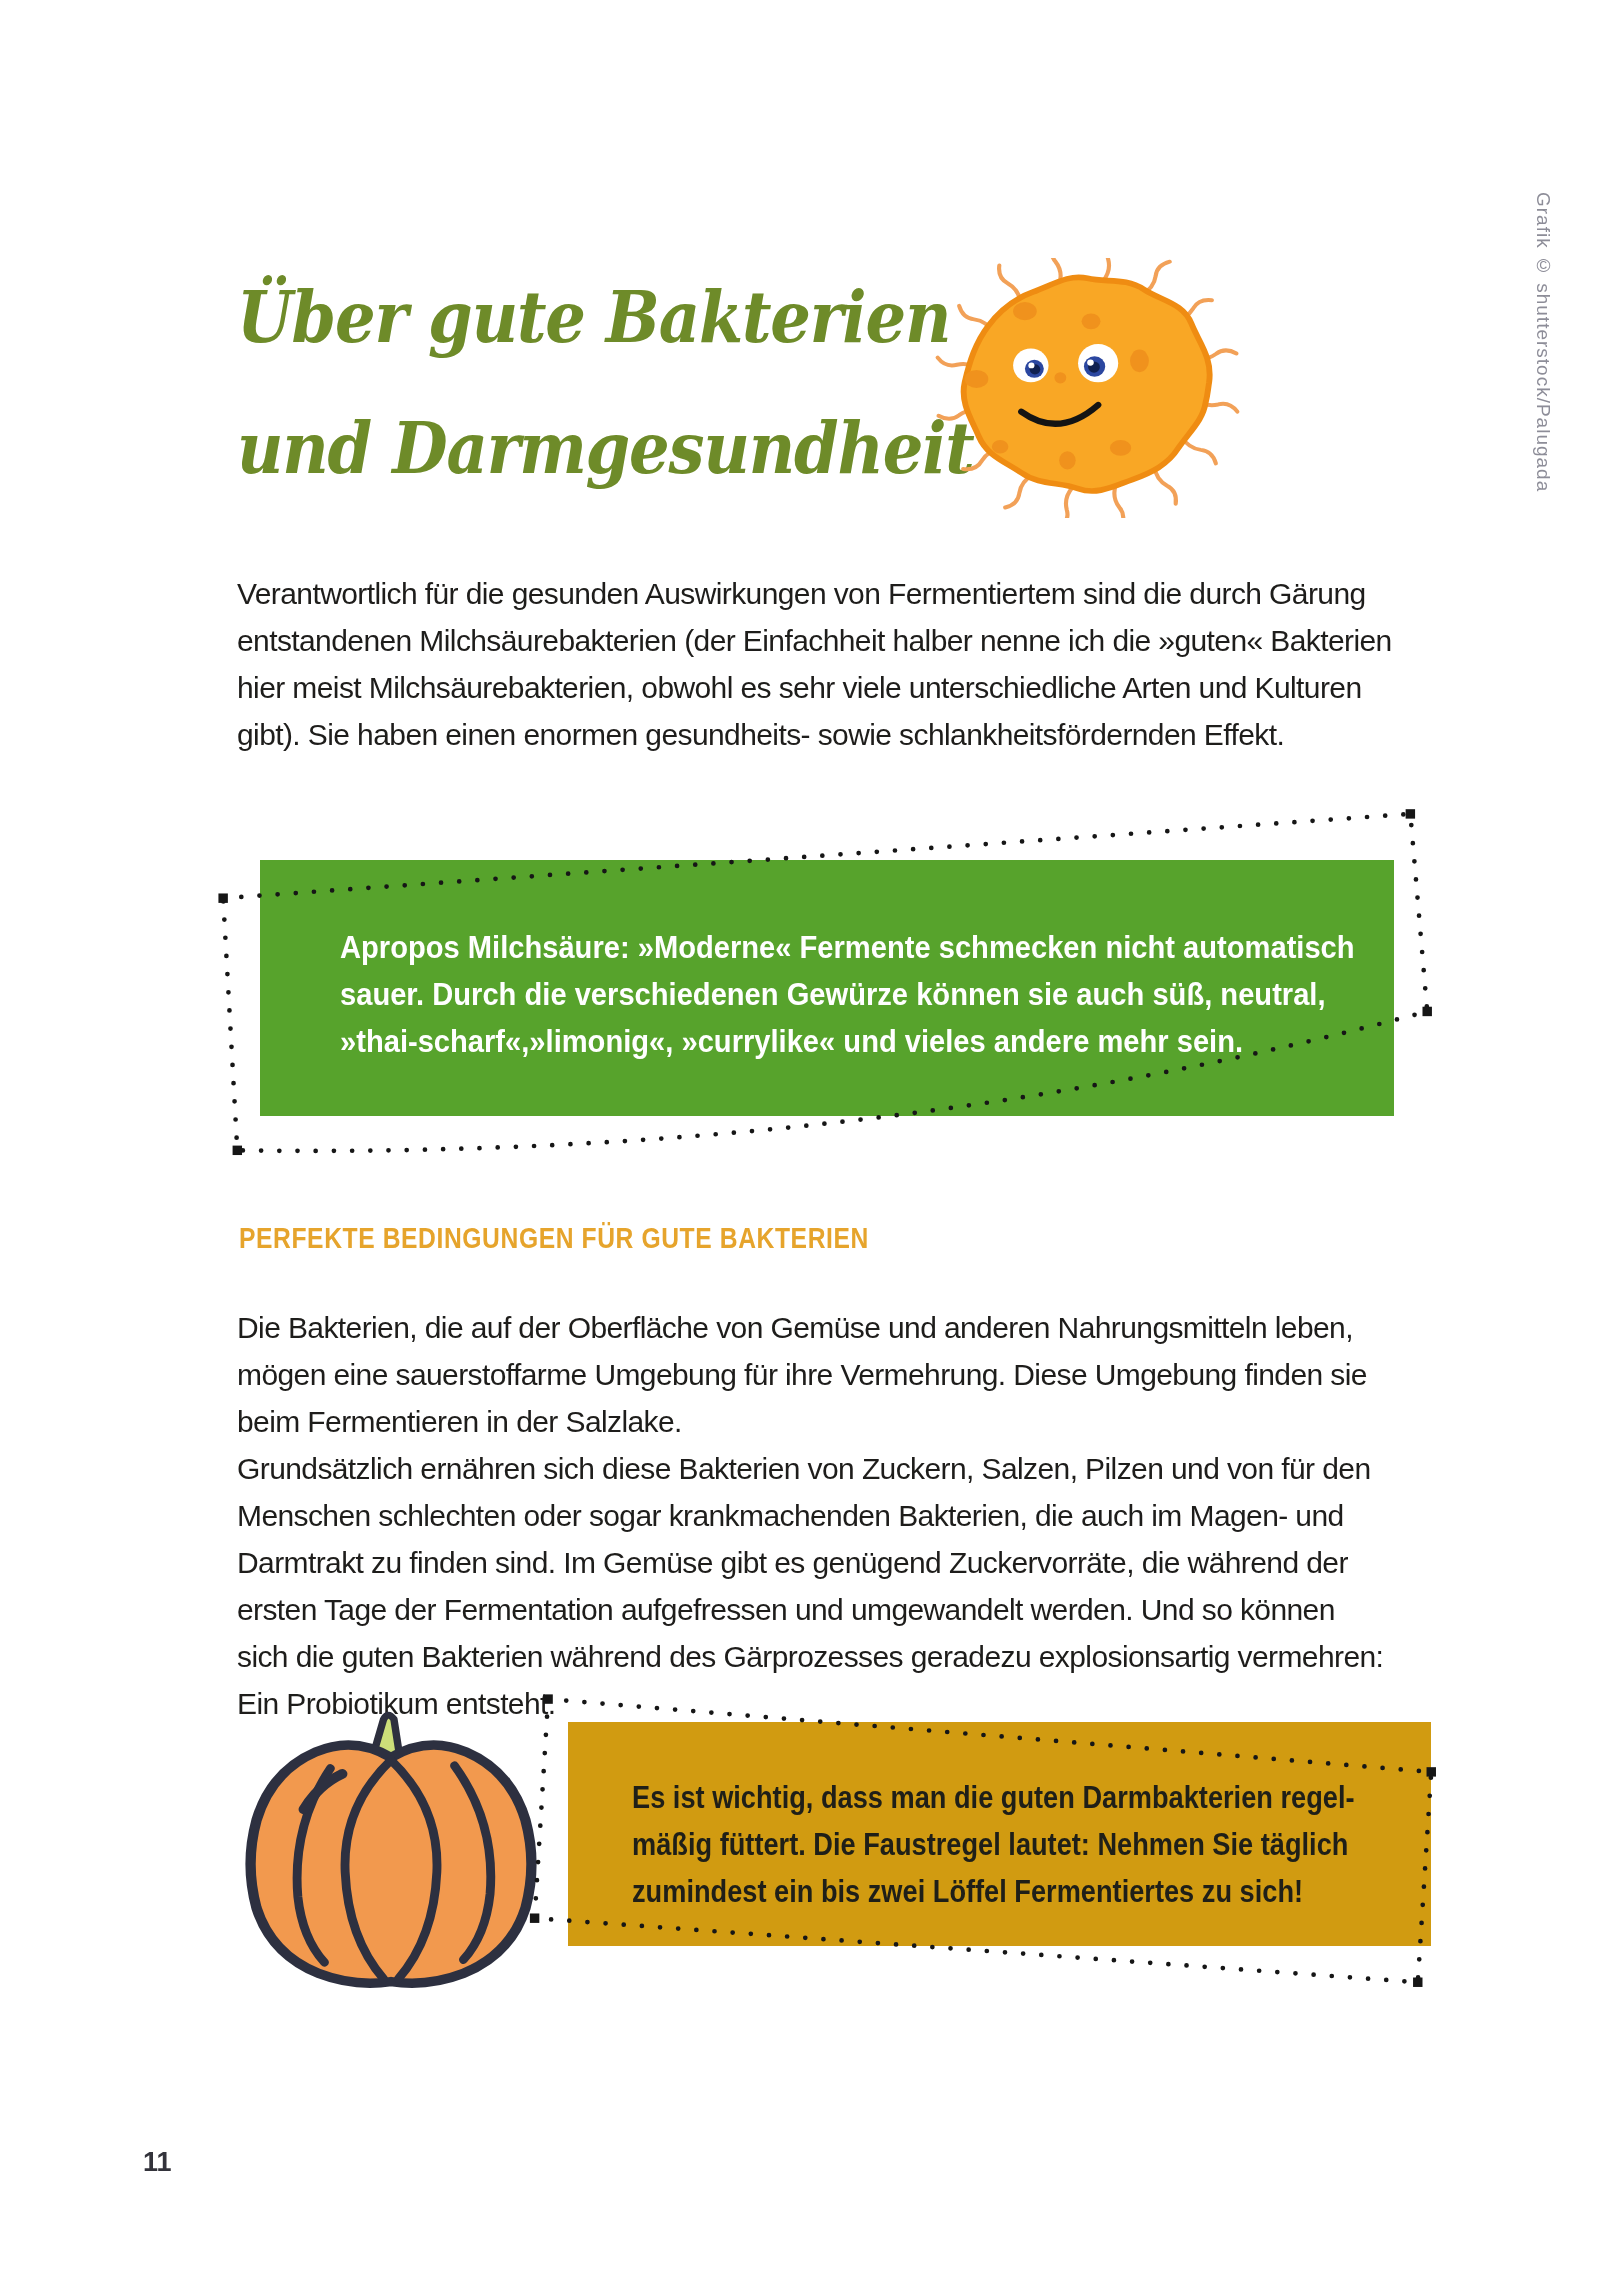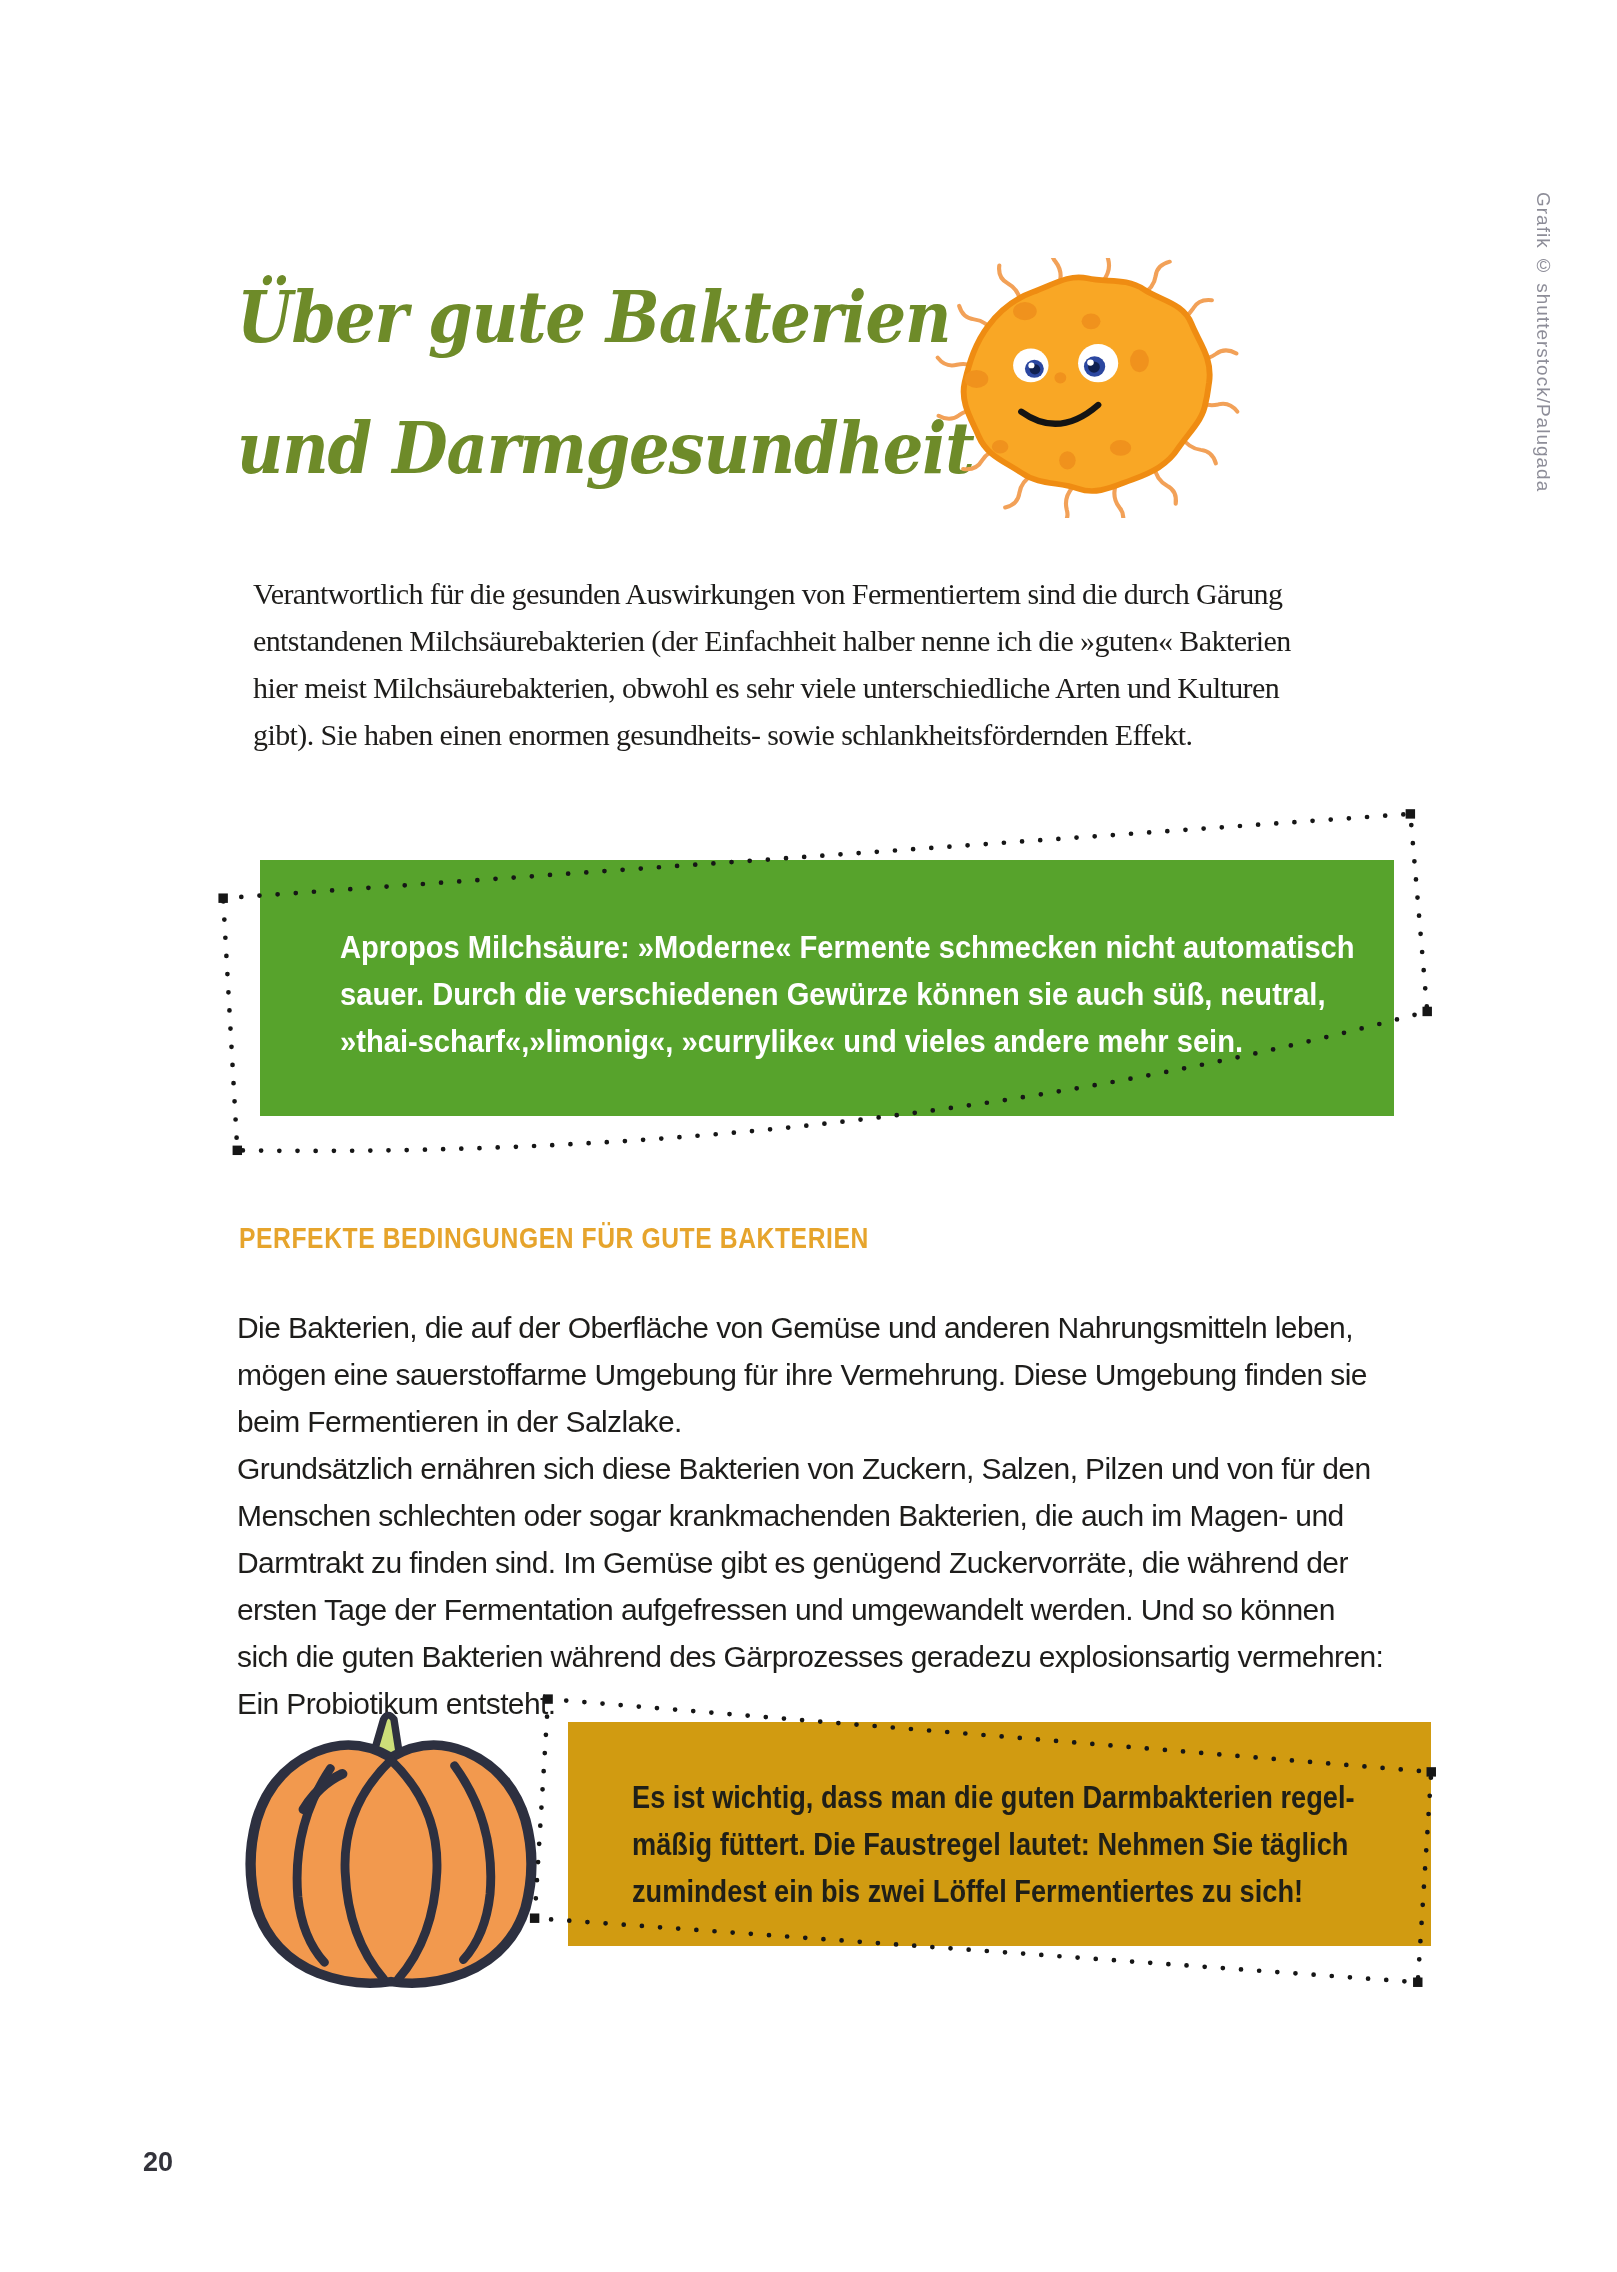--- a/index.html
+++ b/index.html
@@ -16,21 +16,21 @@
     letter-spacing:-1.3px; transform:scaleX(.9); transform-origin:left top;
   }
   .title-1 { left:237px; top:275px; }
   .title-2 { left:237px; top:406px; }
 
   
   .bodytext {
     font-size:30px; line-height:47px; color:#1e1d1b;
     letter-spacing:-0.6px; white-space:nowrap;
   }
-  .intro { left:253px; top:570px;font-family:Liberation Serif, serif; }
+  .intro { left:237px; top:570px; }
   .section-body { left:237px; top:1304px; }
 
   .heading {
     left:239px; top:1222px; font-size:29px; font-weight:bold; color:#e6a42c;
     letter-spacing:0.7px; white-space:nowrap; transform:scaleX(.85); transform-origin:left top;
   }
 
   
   .green-box { left:260px; top:860px; width:1134px; height:256px; background:#57a32c; z-index:10; }
   .green-text {
@@ -152,16 +152,16 @@
       <rect x="2085" y="1200" width="14" height="14"></rect>
       <rect x="2110" y="1493" width="14" height="14"></rect>
       <rect x="345" y="1699" width="14" height="14"></rect>
       <rect x="806" y="2513" width="14" height="14"></rect>
       <rect x="2116" y="2621" width="14" height="14"></rect>
       <rect x="2096" y="2933" width="14" height="14"></rect>
       <rect x="786" y="2838" width="14" height="14"></rect>
     </g>
   </svg>
 
-  <div class="abs pagenum">20</div>
+  <div class="abs pagenum">11</div>
 
 </div>
 
 
 </body></html>

